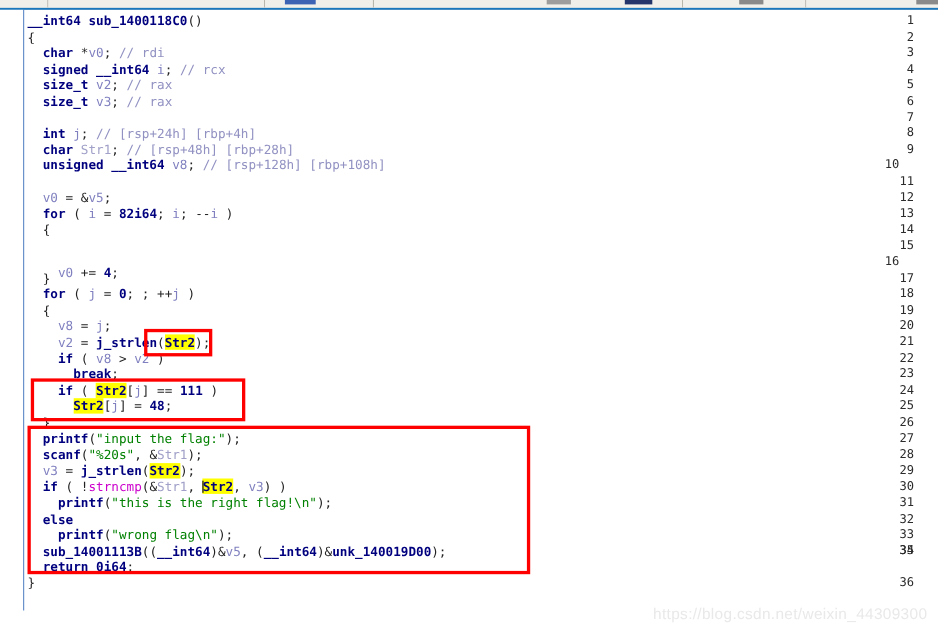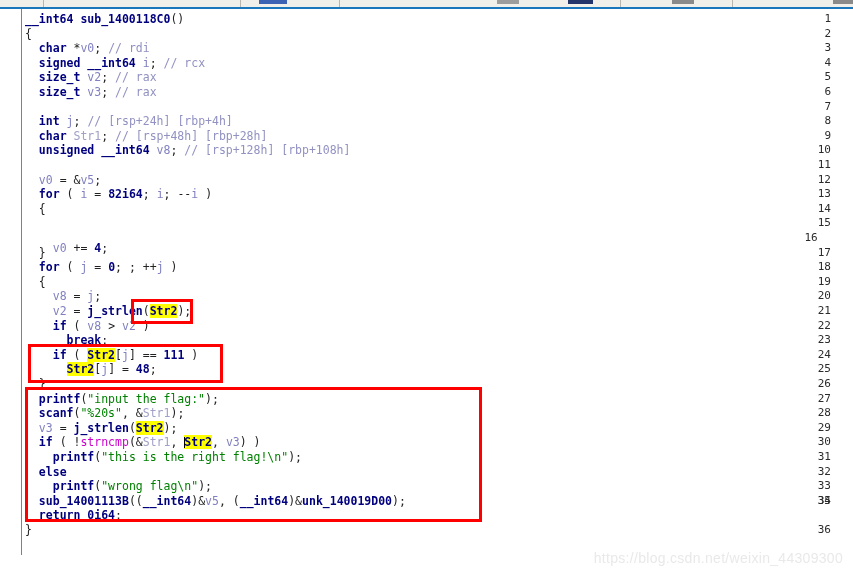--- a/index.html
+++ b/index.html
@@ -166,21 +166,21 @@
   <div id="gutter-numbers">
       <div class="ln" style="top: 3px;">1</div>
       <div class="ln" style="top: 17.6px;">2</div>
       <div class="ln" style="top: 32.2px;">3</div>
       <div class="ln" style="top: 46.8px;">4</div>
       <div class="ln" style="top: 61.4px;">5</div>
       <div class="ln" style="top: 76px;">6</div>
       <div class="ln" style="top: 90.6px;">7</div>
       <div class="ln" style="top: 105.2px;">8</div>
       <div class="ln" style="top: 119.8px;">9</div>
-      <div class="ln" style="top: 134.4px;">10</div>
+      <div class="ln" style="top: 134.4px; text-align: center;">10</div>
       <div class="ln" style="top: 149px;">11</div>
       <div class="ln" style="top: 163.6px;">12</div>
       <div class="ln" style="top: 178.2px;">13</div>
       <div class="ln" style="top: 192.8px;">14</div>
       <div class="ln" style="top: 207.4px;">15</div>
       <div class="ln" style="top: 222px; text-align: center;">16</div>
       <div class="ln" style="top: 236.6px;">17</div>
       <div class="ln" style="top: 251.2px;">18</div>
       <div class="ln" style="top: 265.8px;">19</div>
       <div class="ln" style="top: 280.4px;">20</div>

